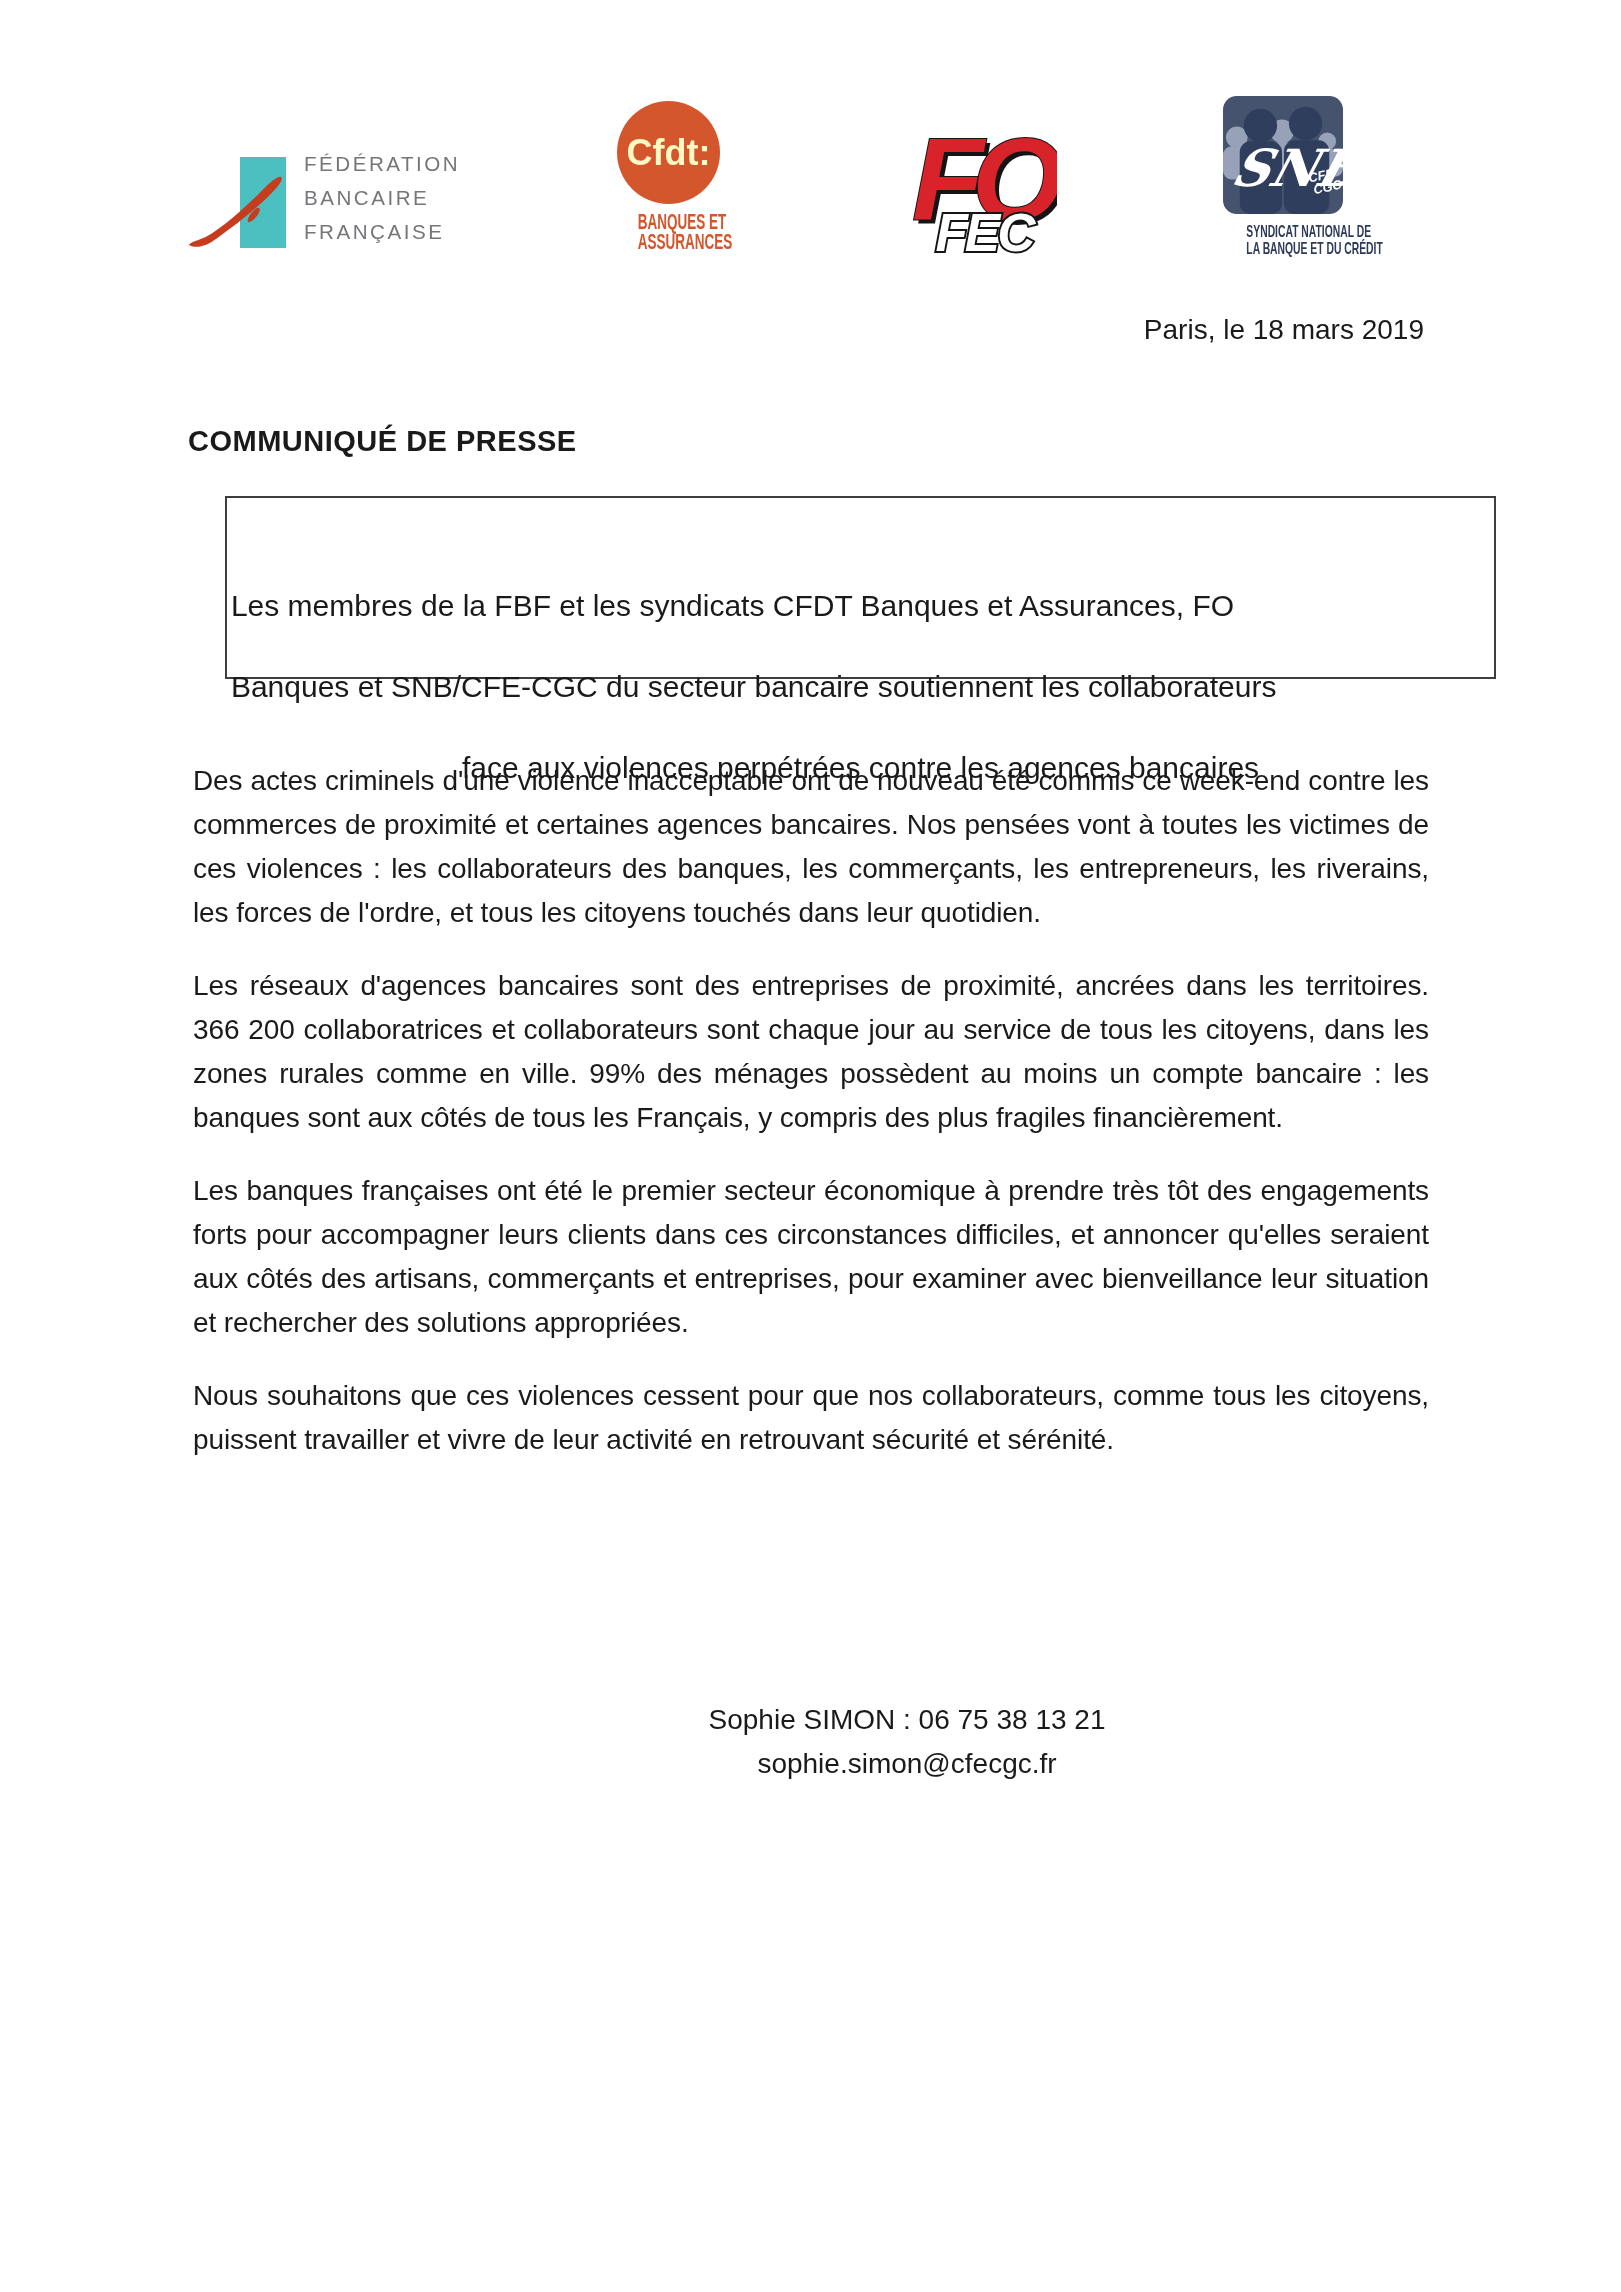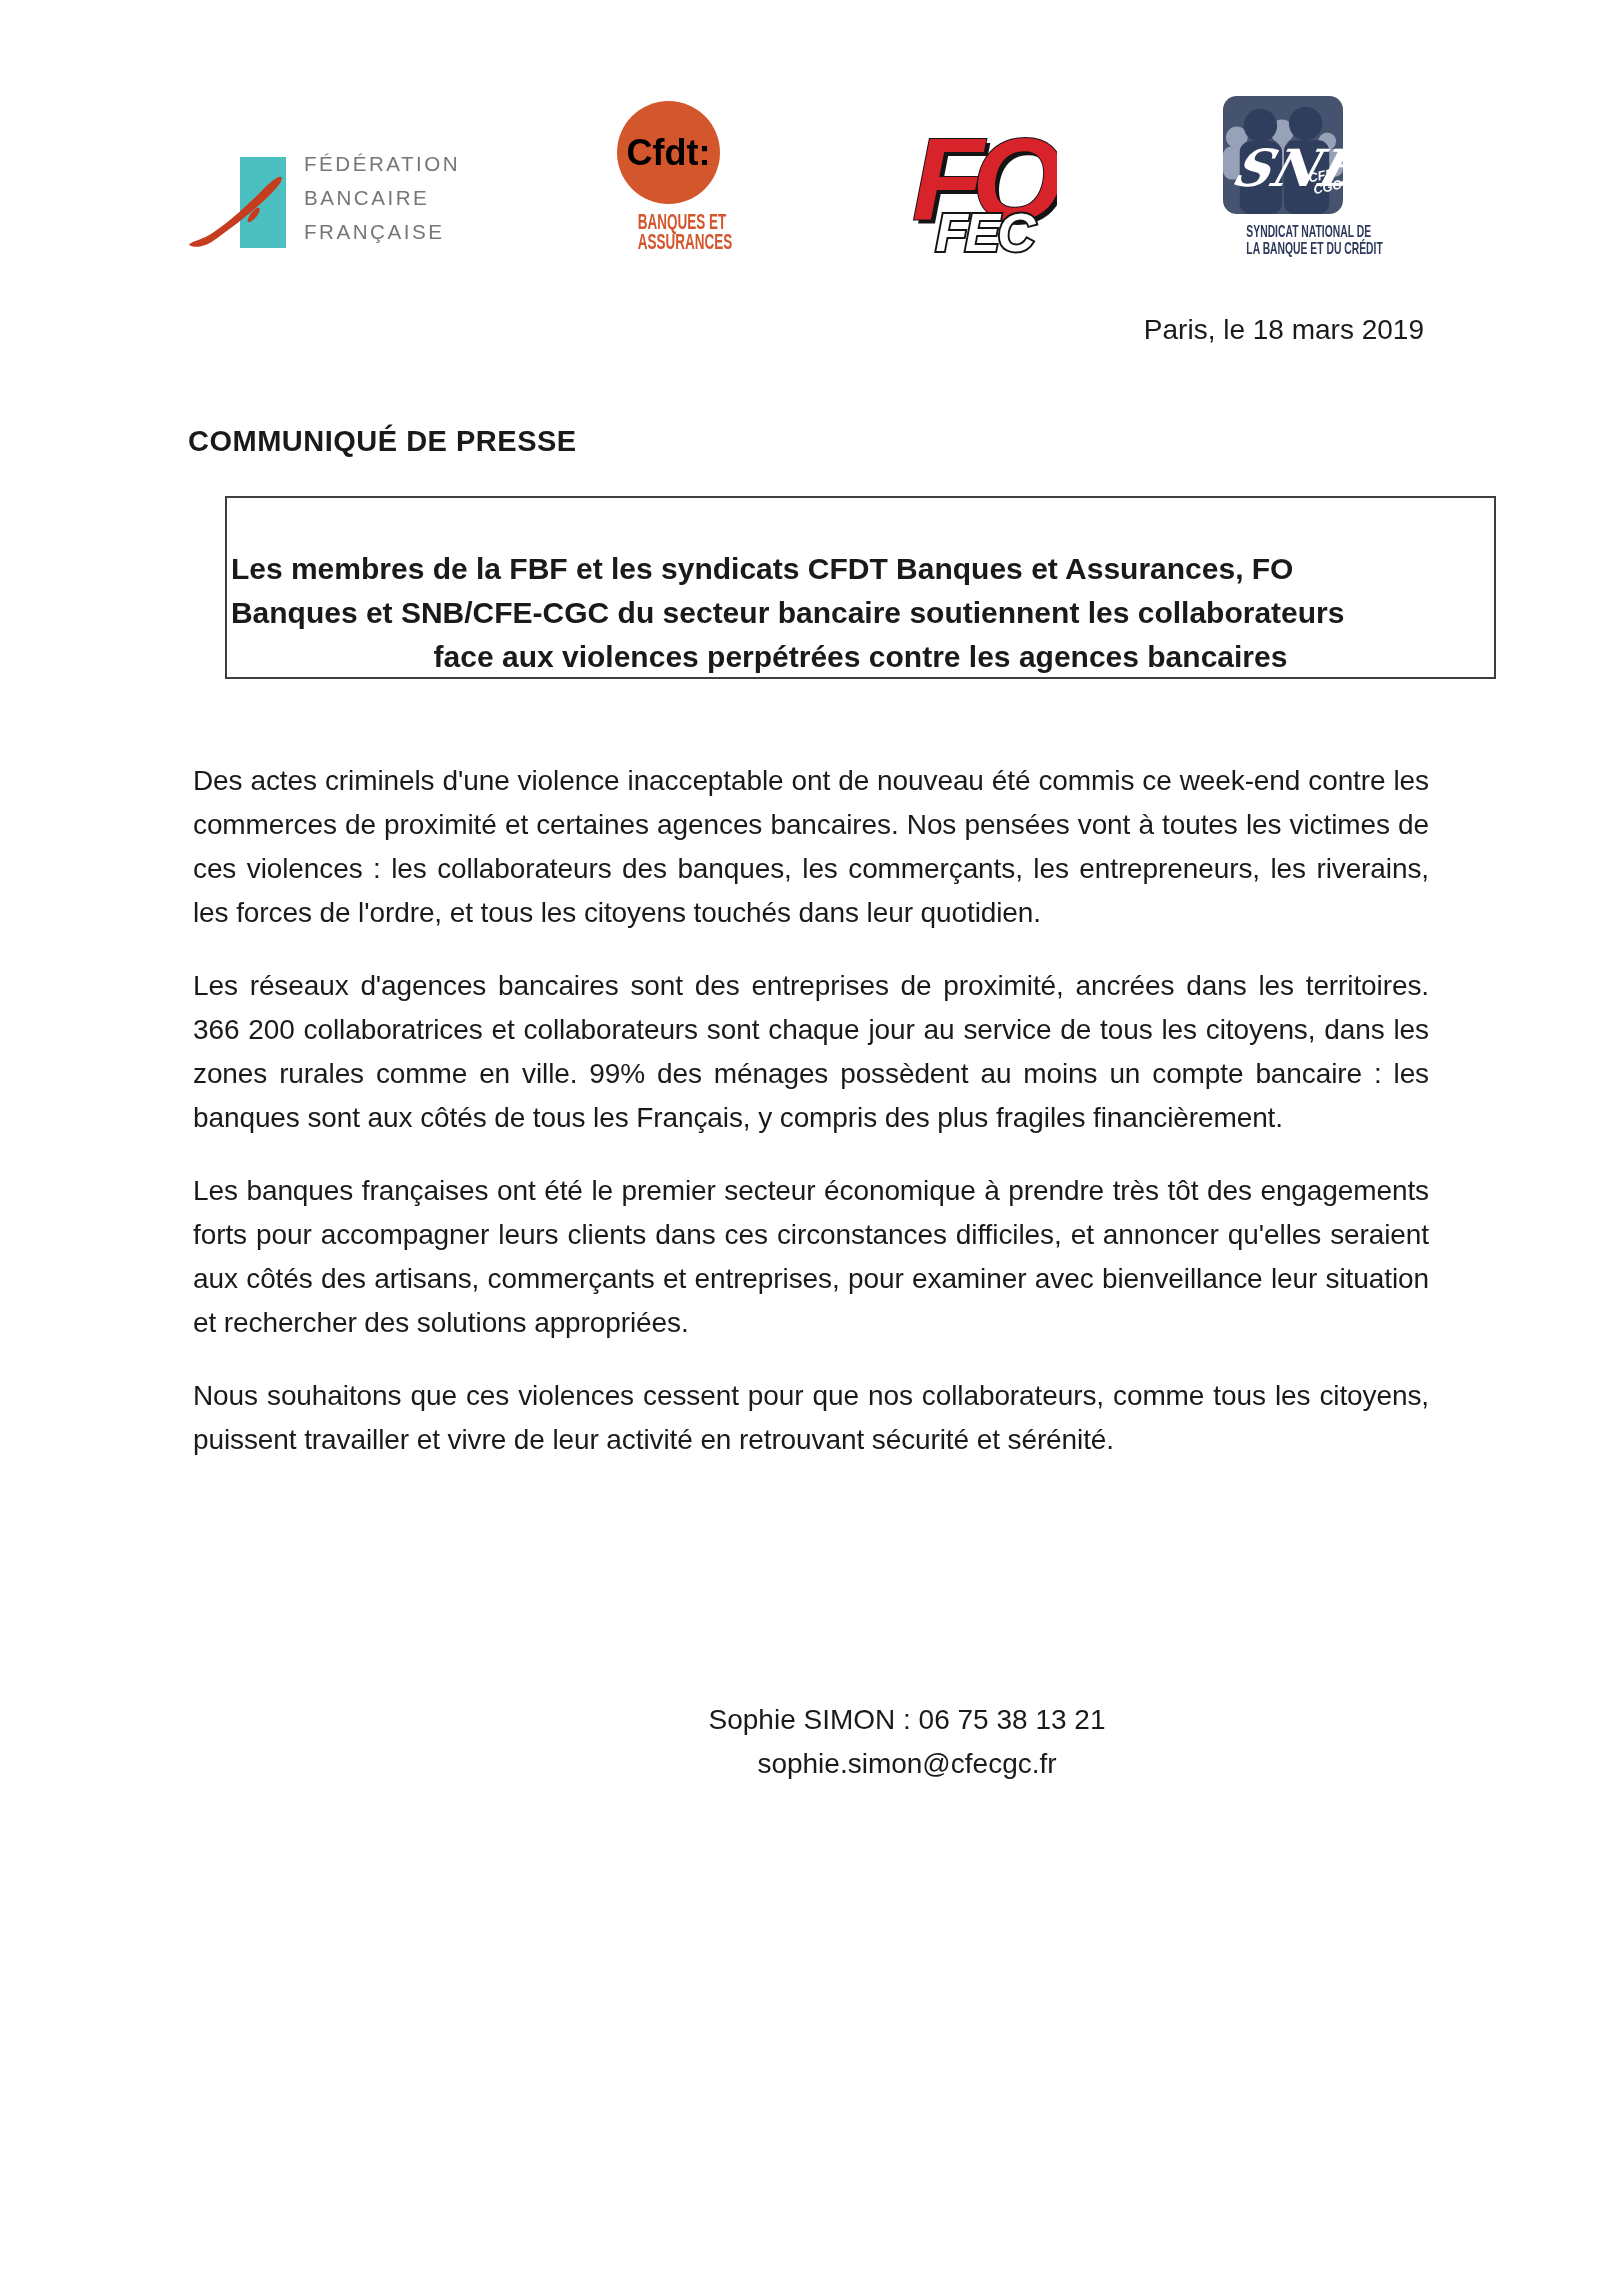--- a/index.html
+++ b/index.html
@@ -11,39 +11,39 @@
   
   .fbf{position:absolute;left:186px;top:93px;width:333px;height:167px;}
   .fbf-rect{position:absolute;left:54px;top:64px;width:46px;height:91px;background:#4cbfc0;}
   .fbf-swoosh{position:absolute;left:0;top:83px;width:106px;height:74px;}
   .fbf-text{position:absolute;left:118px;top:54px;font-size:20.6px;letter-spacing:2.5px;
             line-height:34px;color:#75767a;white-space:nowrap;}
 
   .cfdt{position:absolute;left:617px;top:101px;width:104px;text-align:center;}
   .cfdt-circle{width:103px;height:103px;border-radius:50%;background:#d4562c;
                display:flex;align-items:center;justify-content:center;}
-  .cfdt-wordmark{color:#000000;font-size:36px;font-weight:bold;}
+  .cfdt-wordmark{color:#fef9c3;font-size:36px;font-weight:bold;}
   .cfdt-caption{margin-top:7.8px;color:#d4562c;font-weight:bold;font-size:22.5px;
                 line-height:20.6px;transform:scaleX(.6);transform-origin:50% 0;white-space:nowrap;}
 
   .fo{position:absolute;left:910px;top:106px;width:147px;height:157px;}
 
   .snb{position:absolute;left:1223px;top:96px;width:123px;text-align:center;}
   .snb-square{width:120px;height:118px;border-radius:13.7px;background:#46536e;
               position:relative;overflow:hidden;}
   .snb-caption{margin-top:9.8px;color:#2e3a5a;font-weight:bold;font-size:16.7px;line-height:16.7px;
                text-align:center;transform:scaleX(.62);transform-origin:50% 0;white-space:nowrap;}
 
   
   .dateline{position:absolute;top:314px;right:197px;font-size:28px;}
   .kicker{position:absolute;left:188px;top:425px;font-size:29px;font-weight:bold;letter-spacing:0.5px;}
 
   .title-box{position:absolute;left:225px;top:496px;width:1271px;height:183px;
              border:2px solid #3e3e3e;box-sizing:border-box;padding-top:49px;background:#ffffff;}
-  .title-line{font-size:30px;font-weight:bold;line-height:44px;white-space:nowrap;padding-left:3.9px;}
+  .title-line{font-size:30px;font-weight:normal;line-height:44px;white-space:nowrap;padding-left:3.9px;margin-top:37px;}
   .title-line--center{text-align:center;padding-left:0;}
 
   .body-text{position:absolute;left:193px;top:755px;width:1236px;
              font-size:28px;line-height:44px;text-align:justify;letter-spacing:-0.1px;}
   .body-text p{margin:4px 0 29px 0;}
 
   .contacts{position:absolute;left:193px;top:1698px;width:1428px;text-align:center;
             font-size:28px;line-height:44px;}
   .contacts-heading{font-weight:bold;font-size:29px;margin-bottom:4.9px;}
 </style>

